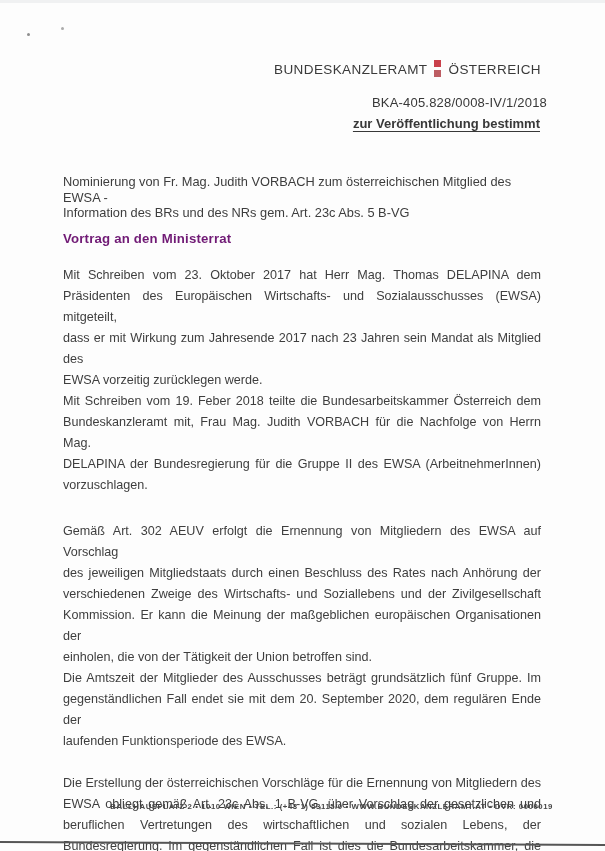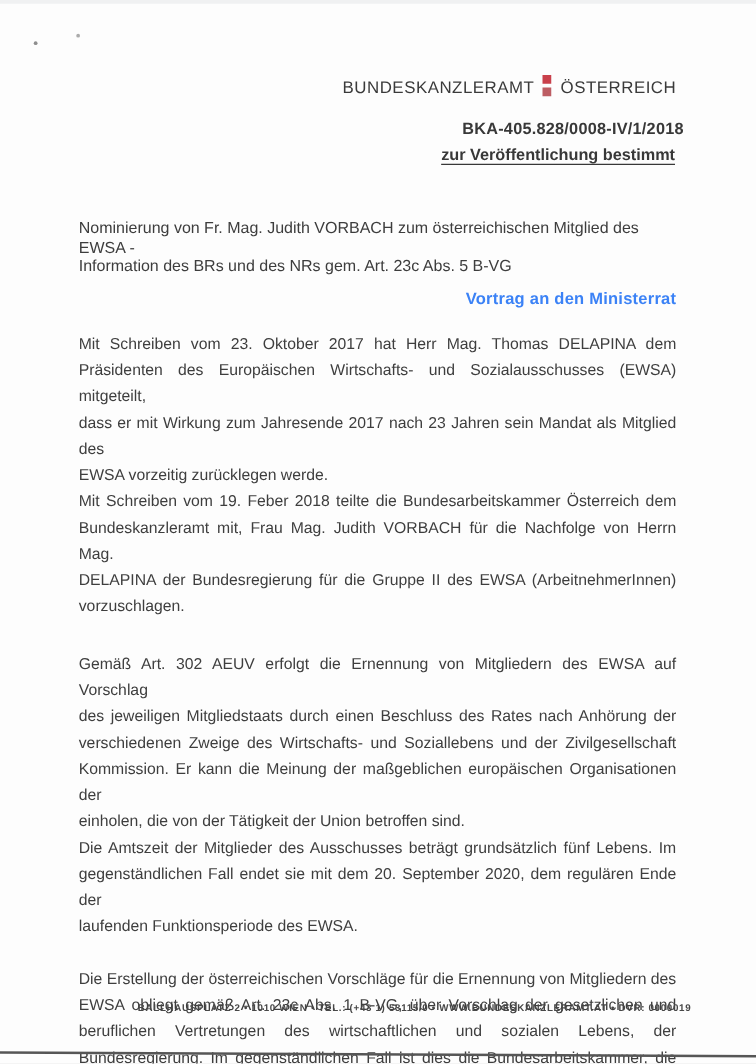--- a/index.html
+++ b/index.html
@@ -44,21 +44,21 @@
     margin: 0 7px;
     vertical-align: -3px;
   }
   .bka-logo .sq { width: 7px; height: 7px; }
   .bka-logo .sq + .sq { margin-top: 3px; }
 
   .ref-number {
     position: absolute;
     top: 95px; right: 58px;
     font-size: 13px;
-    font-weight: 700;
+    font-weight: 400;
     color: #383838;
     letter-spacing: 0.2px;
     white-space: nowrap;
   }
   .pub-note {
     position: absolute;
     top: 116px; right: 65px;
     font-size: 13px;
     font-weight: 700;
     color: #383838;
@@ -74,24 +74,24 @@
     top: 174px; left: 63px; width: 484px;
     font-size: 12.8px;
     line-height: 15.5px;
     color: #3d3d3d;
   }
 
   
   .heading {
     position: absolute;
     top: 231px; left: 63px; width: 478px;
-    text-align: right;
+    text-align: left;
     font-size: 13.2px;
     font-weight: 700;
-    color: #3b82f6;
+    color: #701a75;
     letter-spacing: 0.2px;
   }
 
   
   .body {
     position: absolute;
     top: 265px; left: 63px; width: 478px;
     font-size: 12.6px;
     line-height: 21px;
     color: #3e3e3e;
@@ -164,21 +164,21 @@
         <div class="line last">vorzuschlagen.</div>
       </div>
       <div class="para gap">
         <div class="line">Gemäß Art. 302 AEUV erfolgt die Ernennung von Mitgliedern des EWSA auf Vorschlag</div>
         <div class="line">des jeweiligen Mitgliedstaats durch einen Beschluss des Rates nach Anhörung der</div>
         <div class="line">verschiedenen Zweige des Wirtschafts- und Soziallebens und der Zivilgesellschaft</div>
         <div class="line">Kommission. Er kann die Meinung der maßgeblichen europäischen Organisationen der</div>
         <div class="line last">einholen, die von der Tätigkeit der Union betroffen sind.</div>
       </div>
       <div class="para">
-        <div class="line">Die Amtszeit der Mitglieder des Ausschusses beträgt grundsätzlich fünf Lebens. Im</div>
+        <div class="line">Die Amtszeit der Mitglieder des Ausschusses beträgt grundsätzlich fünf Gruppe. Im</div>
         <div class="line">gegenständlichen Fall endet sie mit dem 20. September 2020, dem regulären Ende der</div>
         <div class="line last">laufenden Funktionsperiode des EWSA.</div>
       </div>
       <div class="para gap2">
         <div class="line">Die Erstellung der österreichischen Vorschläge für die Ernennung von Mitgliedern des</div>
         <div class="line">EWSA obliegt gemäß Art. 23c Abs. 1 B-VG, über Vorschlag der gesetzlichen und</div>
         <div class="line">beruflichen Vertretungen des wirtschaftlichen und sozialen Lebens, der</div>
         <div class="line">Bundesregierung. Im gegenständlichen Fall ist dies die Bundesarbeitskammer, die</div>
       </div>
     </div>

